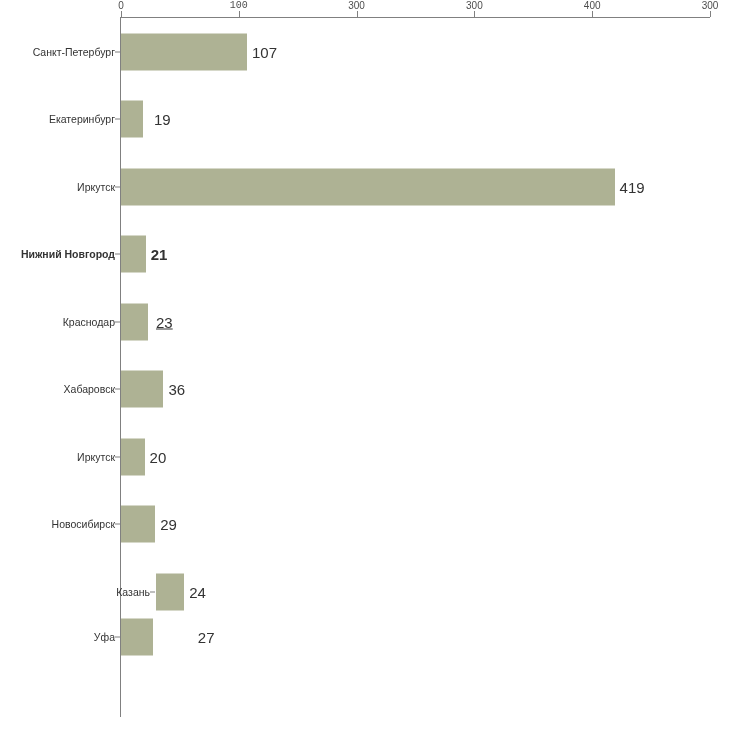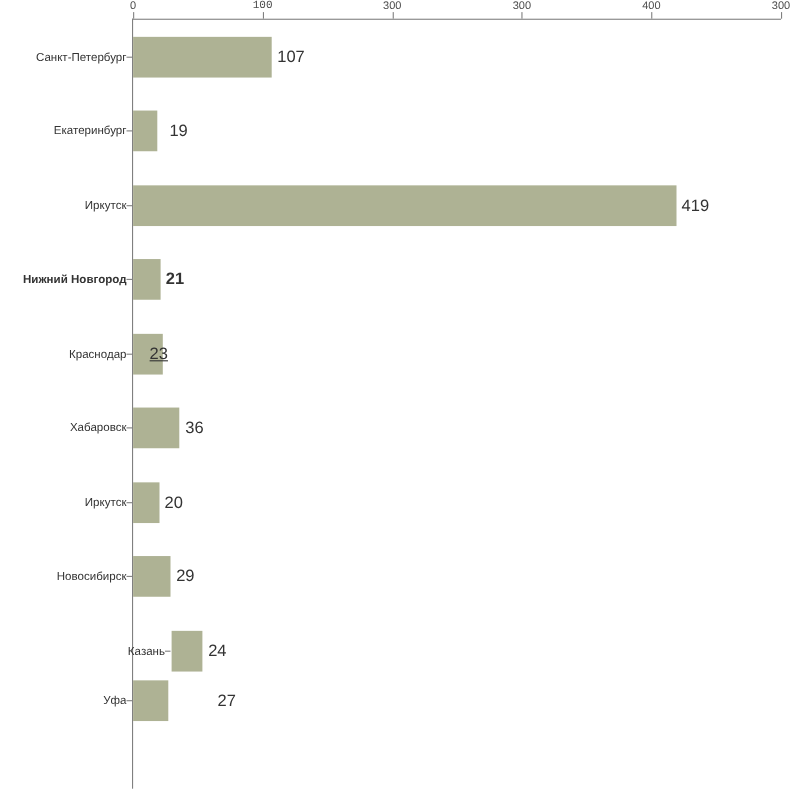--- a/index.html
+++ b/index.html
@@ -140,21 +140,21 @@
       <div class="row" style="top: 220.5px; font-weight: bold;">
         <div class="cat-label">Нижний Новгород</div>
         <div class="cat-tick"></div>
         <div class="bar" style="width: 24.738px; background: rgb(174, 178, 148);"></div>
         <div class="bar-value" style="left: 150.738px;">21</div>
       </div>
       <div class="row" style="top: 288px;">
         <div class="cat-label">Краснодар</div>
         <div class="cat-tick"></div>
         <div class="bar" style="width: 27.094px; background: rgb(174, 178, 148);"></div>
-        <div class="bar-value" style="left: 136px; text-decoration: underline;">23</div>
+        <div class="bar-value" style="left: 156px; text-decoration: underline;">23</div>
       </div>
       <div class="row" style="top: 355.5px;">
         <div class="cat-label">Хабаровск</div>
         <div class="cat-tick"></div>
         <div class="bar" style="width: 42.408px; background: rgb(174, 178, 148);"></div>
         <div class="bar-value" style="left: 168.408px;">36</div>
       </div>
       <div class="row" style="top: 423px;">
         <div class="cat-label">Иркутск</div>
         <div class="cat-tick"></div>

